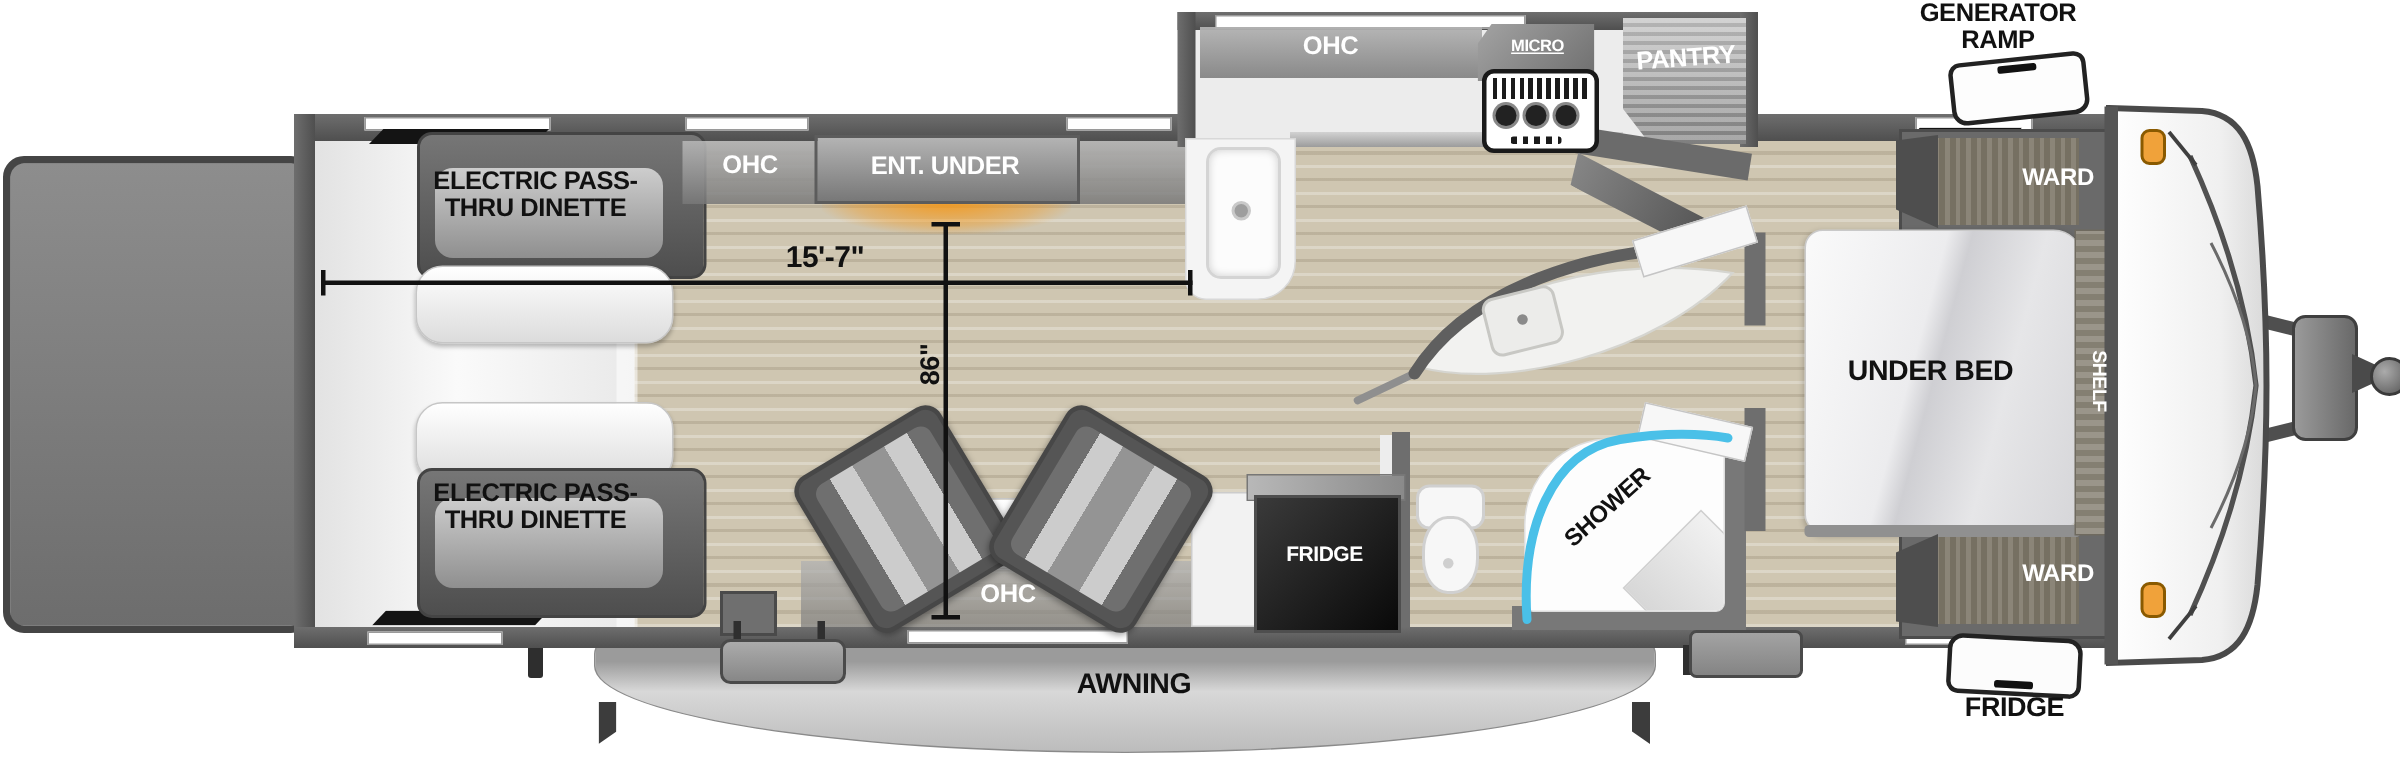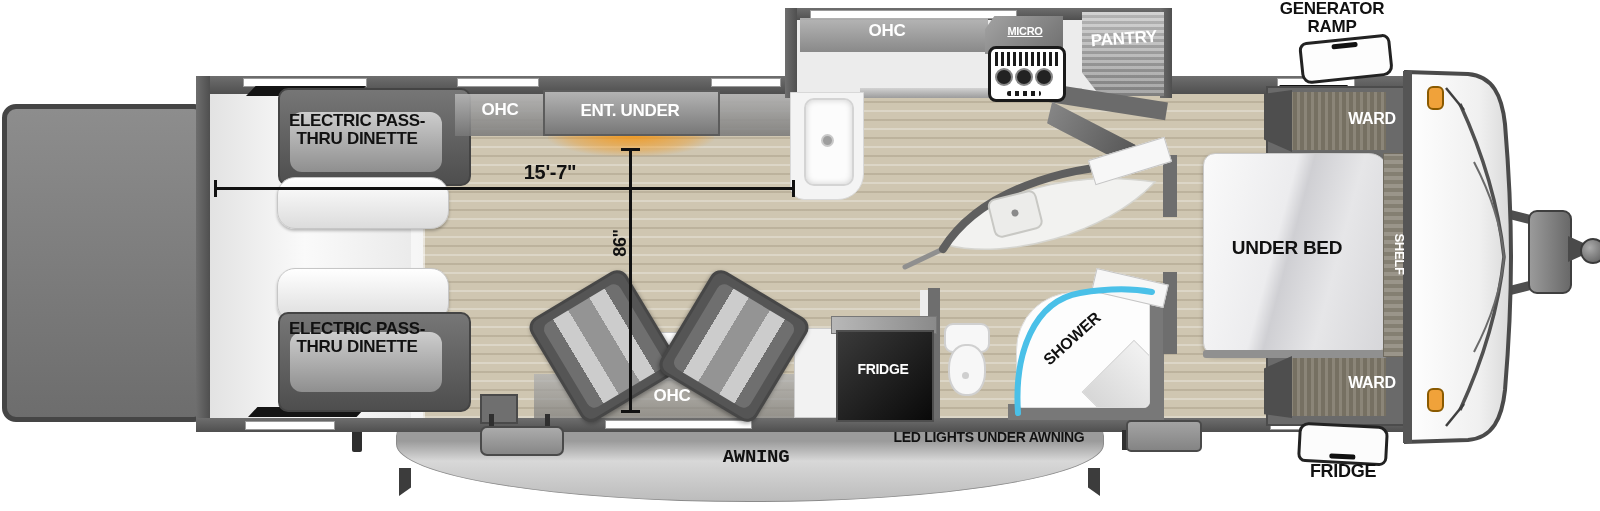--- a/index.html
+++ b/index.html
@@ -26,22 +26,21 @@
 </head>
 <body>
 
 <div id="stage">
 
   <div class="a" style="left:396px;top:426px;width:706px;height:74px;z-index:3;
        background:linear-gradient(180deg,#9b9b9b 0 14px,#d8d8d8 34px,#bcbcbc 100%);
        border:1px solid #8a8a8a;border-radius:10px 10px 50% 50% / 10px 10px 58px 58px;"></div>
   <div class="a" style="left:399px;top:468px;width:12px;height:28px;background:#3c3c3c;clip-path:polygon(0 0,100% 0,100% 70%,0 100%);z-index:4;"></div>
   <div class="a" style="left:1088px;top:468px;width:12px;height:28px;background:#3c3c3c;clip-path:polygon(0 0,100% 0,100% 100%,0 70%);z-index:4;"></div>
-  <div class="a lbl" style="left:696px;top:447px;width:120px;font-size:19px;z-index:5;font-family:Liberation Mono, monospace;">AWNING</div>
-  <div class="a lbl" style="left:878px;top:430px;width:222px;font-size:14px;z-index:5;">LED LIGHTS UNDER AWNING</div>
+  <div class="a lbl" style="left:696px;top:447px;width:120px;font-size:19px;z-index:5;">AWNING</div>
   <div class="a" style="left:352px;top:428px;width:10px;height:24px;background:#2e2e2e;border-radius:2px;z-index:4;"></div>
 
   <div class="a" style="left:2px;top:104px;width:196px;height:308px;z-index:2;
        background:linear-gradient(180deg,#8d8d8d,#6d6d6d);border:5px solid #454545;border-radius:14px;"></div>
 
   <div class="a" style="left:208px;top:92px;width:215px;height:328px;z-index:1;
        background:linear-gradient(90deg,#e2e2e2,#fafafa 45%,#e9e9e9);"></div>
   <div class="a" style="left:423px;top:92px;width:987px;height:328px;z-index:1;
        background-color:#cfc6b1;
        background-image:repeating-linear-gradient(180deg,rgba(255,255,255,.28) 0 2px,rgba(0,0,0,0) 2px 9px,rgba(90,75,50,.16) 9px 11px,rgba(0,0,0,0) 11px 18px);"></div>

